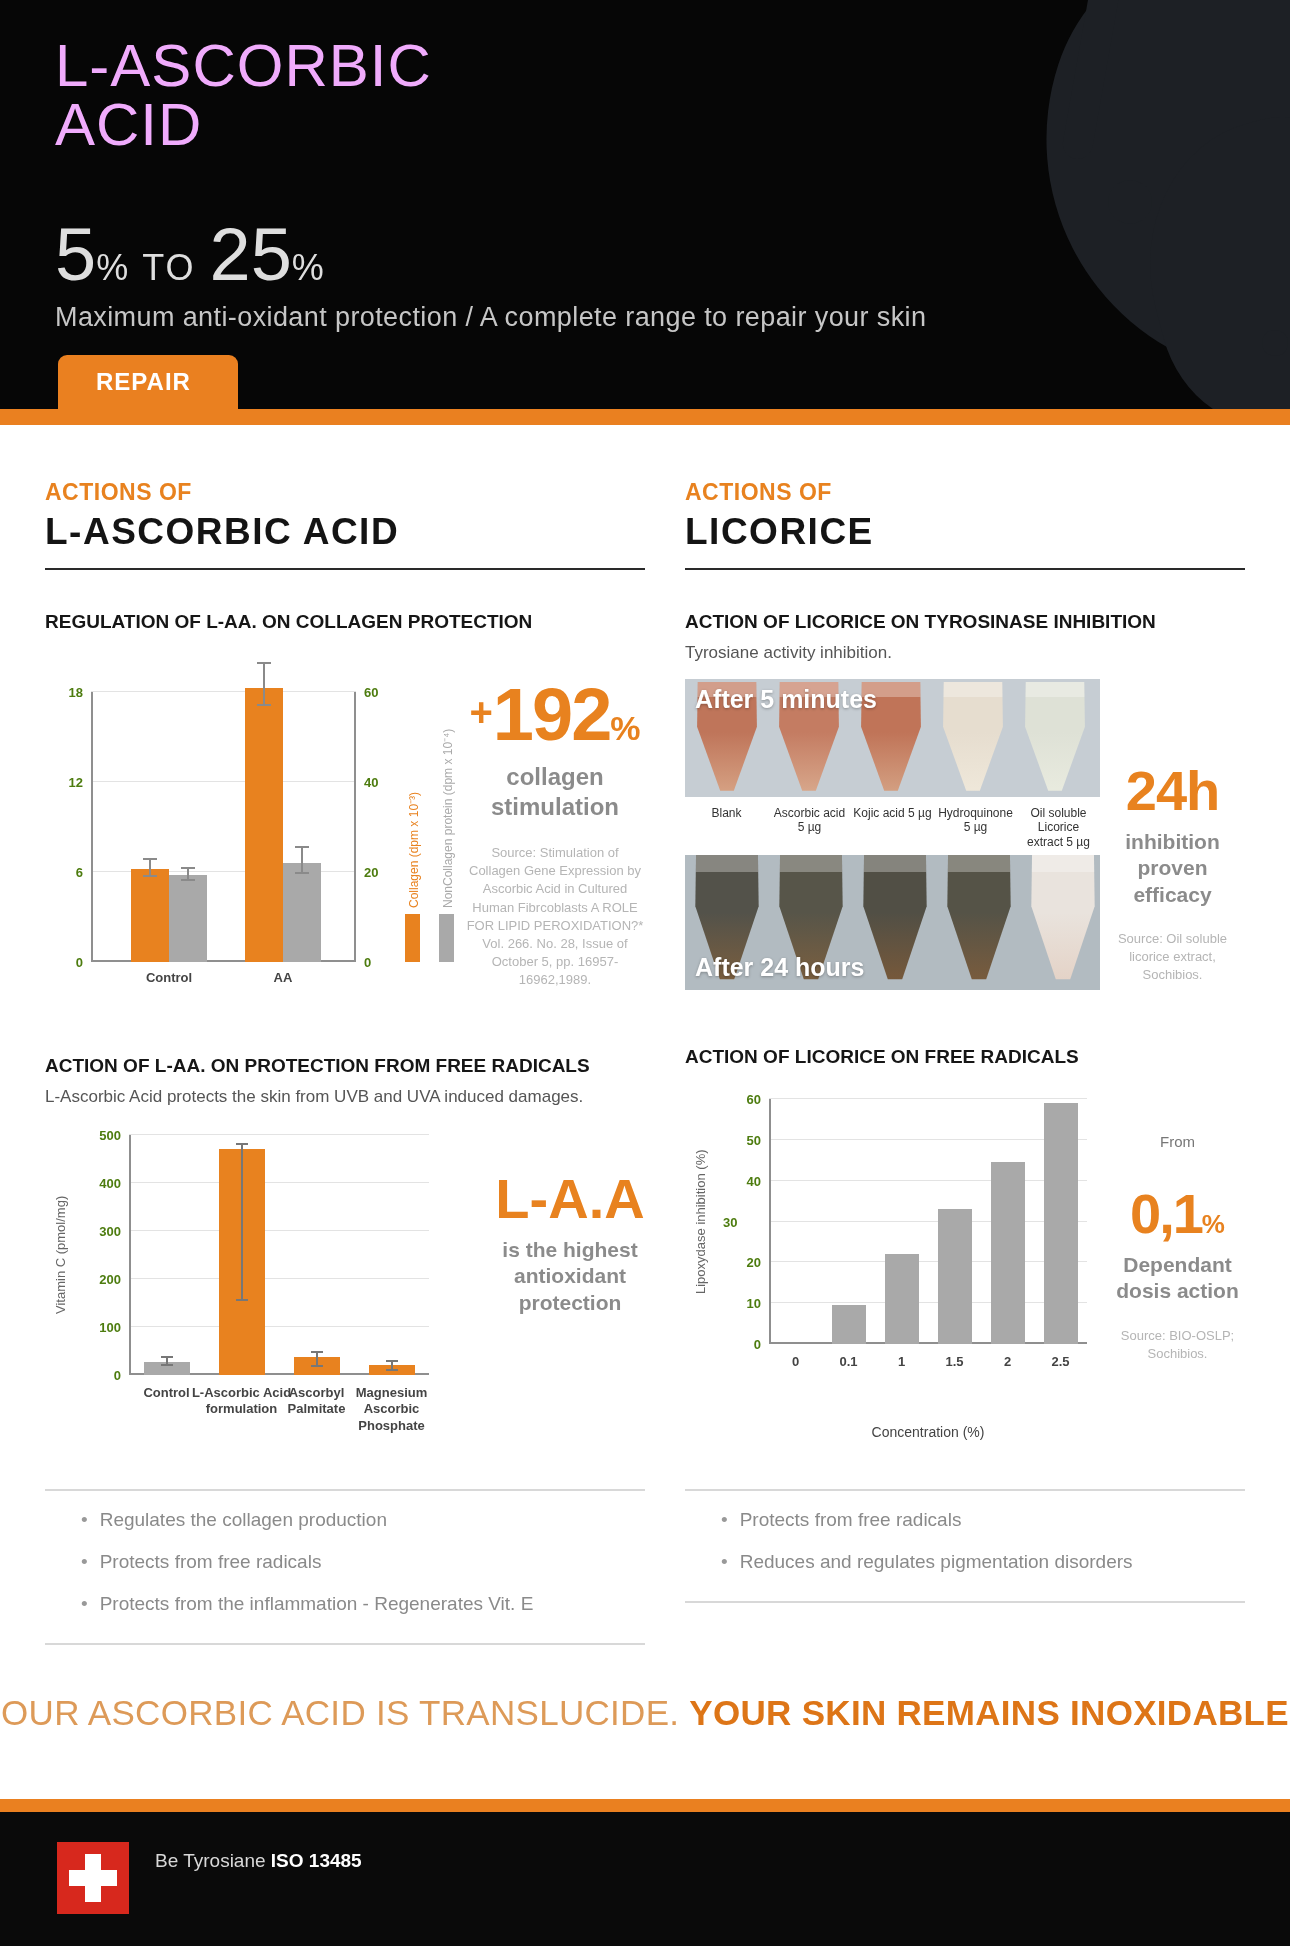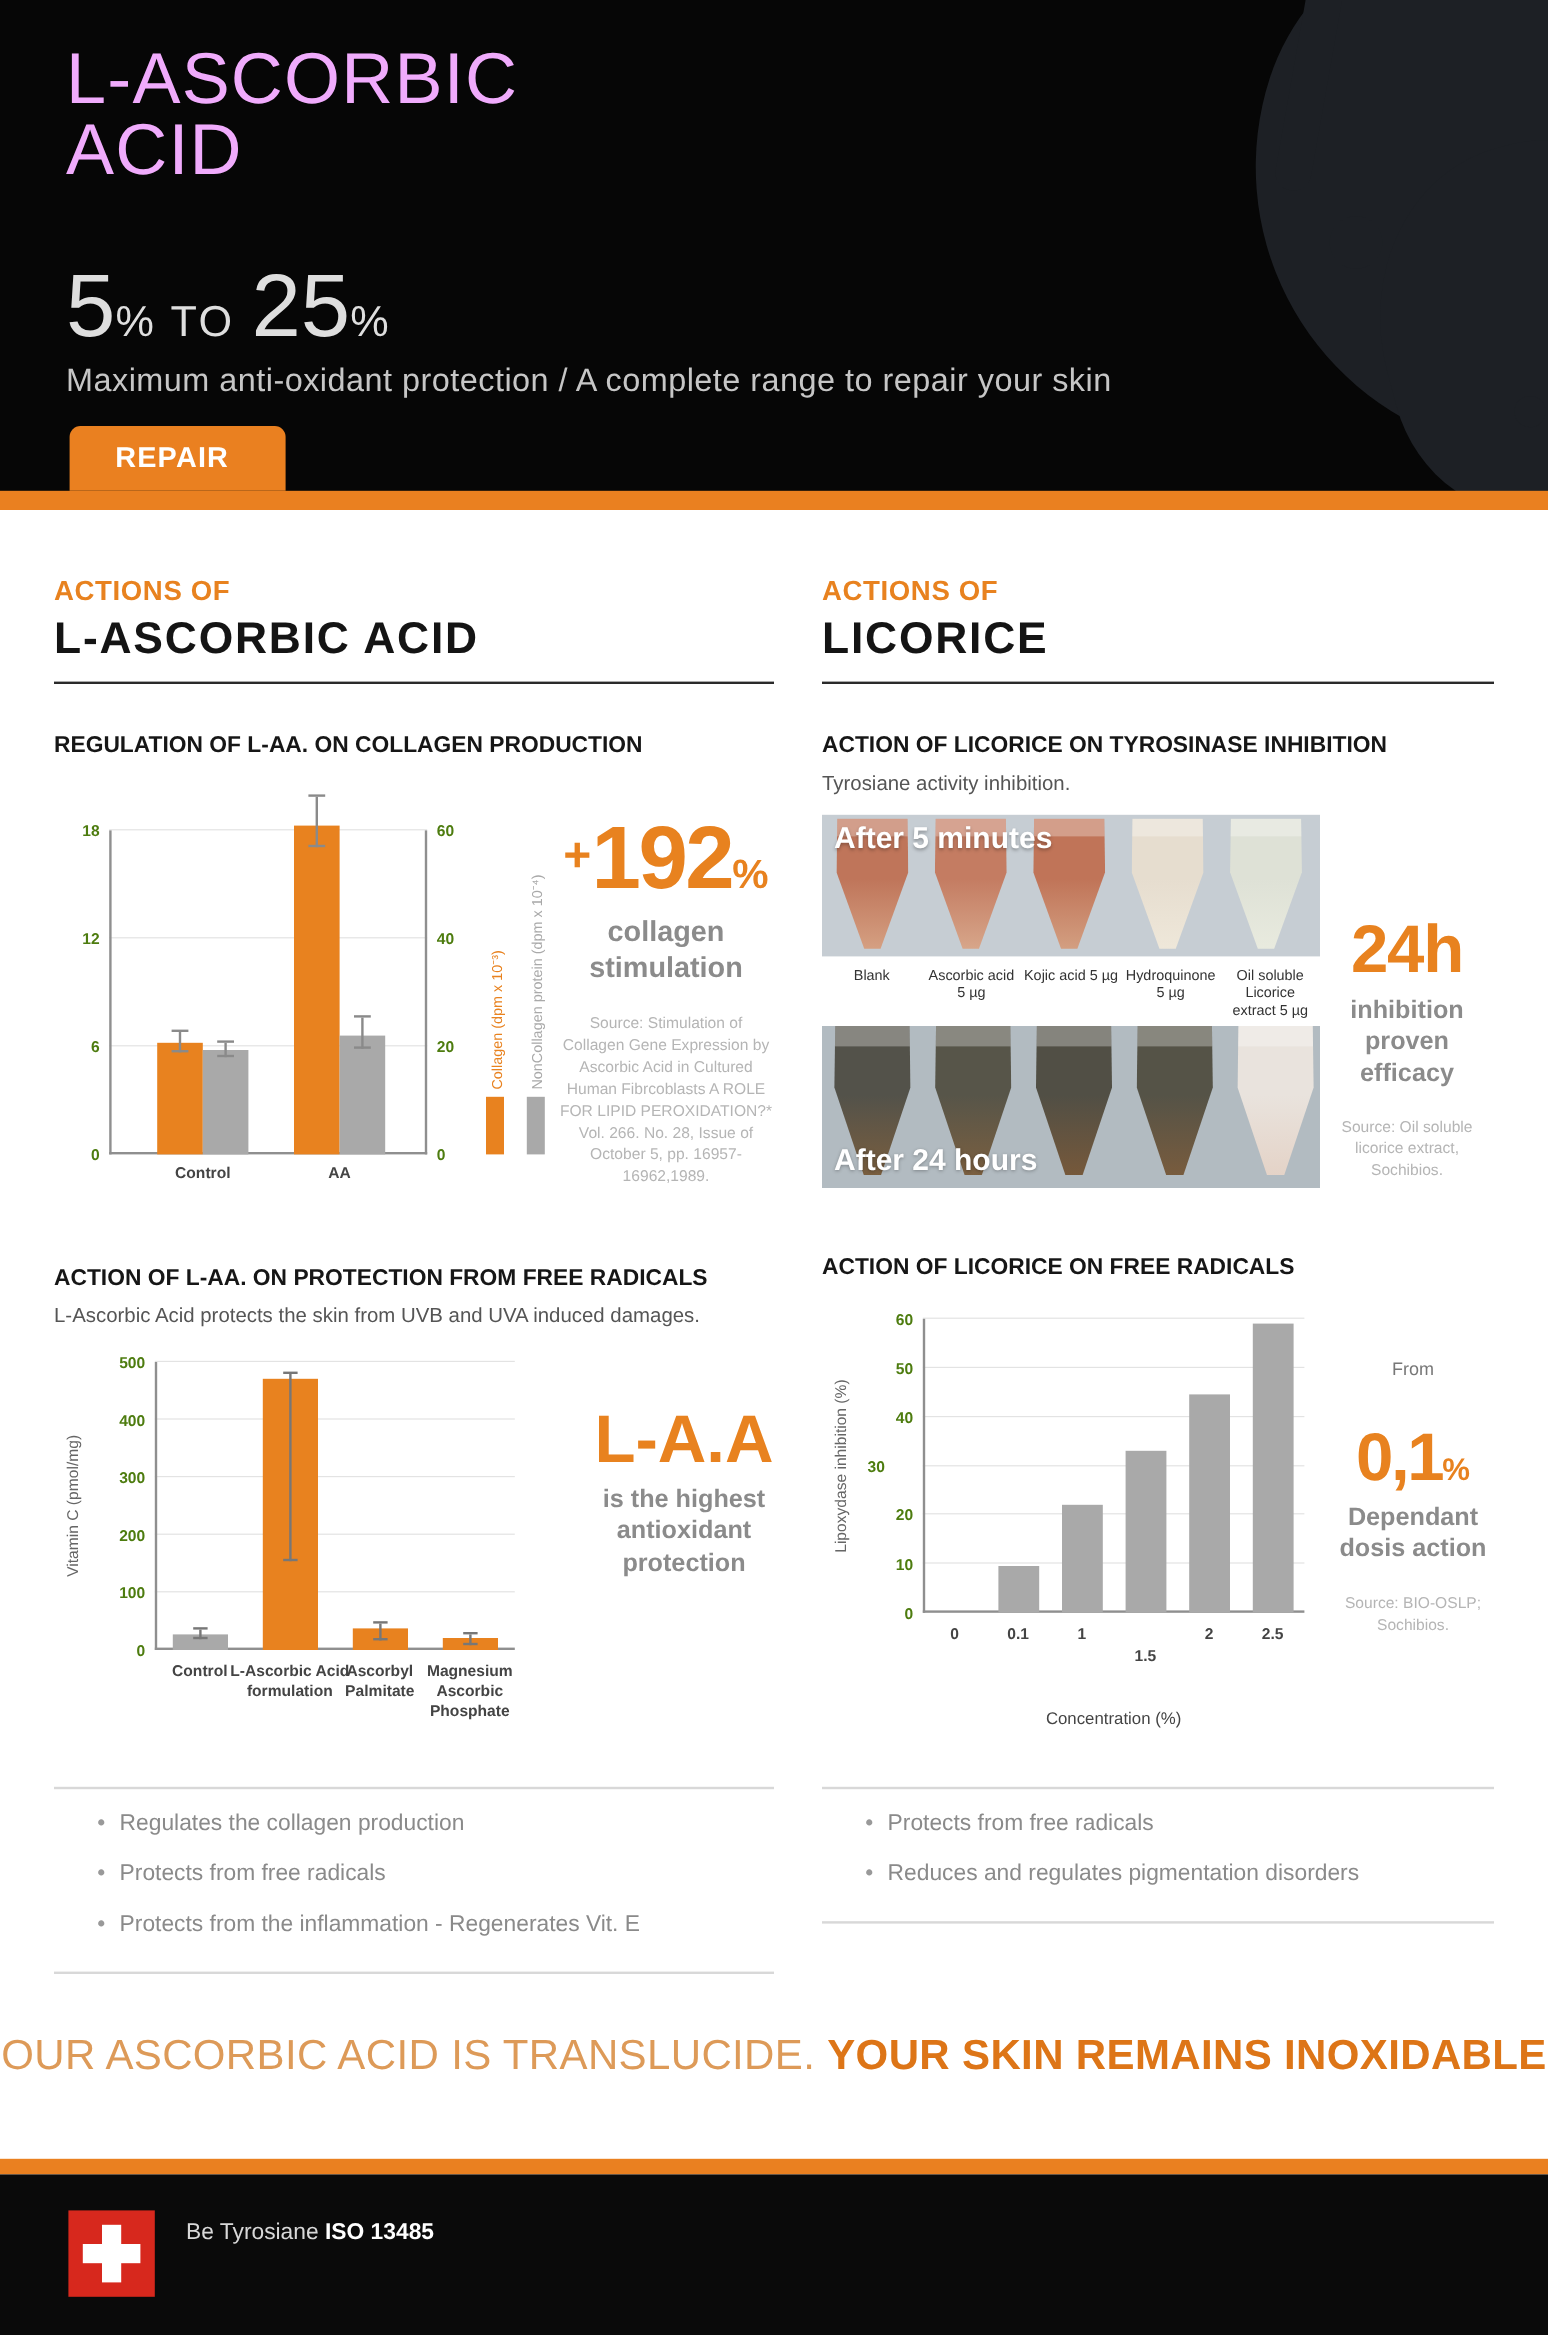--- a/index.html
+++ b/index.html
@@ -129,21 +129,21 @@
         <span>REPAIR</span>
       </div>
     <div class="header-stripe"></div>
   </header>
 
   <section class="col col-left">
     <div class="eyebrow">ACTIONS OF</div>
     <div class="col-heading">L-ASCORBIC ACID</div>
     <div class="rule"></div>
 
-    <div class="sec-title">REGULATION OF L-AA. ON COLLAGEN PRODUCTION</div>
+    <div class="sec-title">REGULATION OF L-AA. ON COLLAGEN PROTECTION</div>
     <div class="row">
       <div class="chart1" id="chart1">
           <div class="plot" style="left: 46px; top: 8px; width: 265px; height: 302px;">
             <div class="grid" style="bottom: 90px;"></div>
             <div class="grid" style="bottom: 180px;"></div>
             <div class="grid" style="bottom: 270px;"></div>
             <div class="axis-v" style="left: 0px; height: 270px;"></div>
             <div class="axis-v" style="left: 263px; height: 270px;"></div>
             <div class="axis-h"></div>
             <div class="bar" style="left: 40px; width: 38px; height: 93px; background: rgb(232, 130, 31);"></div>
@@ -302,21 +302,21 @@
           <div class="tick" style="left: 38px; width: 38px; text-align: right; bottom: 80px;">0</div>
           <div class="tick" style="left: 38px; width: 38px; text-align: right; bottom: 120.833px;">10</div>
           <div class="tick" style="left: 38px; width: 38px; text-align: right; bottom: 161.667px;">20</div>
           <div class="tick" style="left: 38px; width: 38px; bottom: 202.5px;">30</div>
           <div class="tick" style="left: 38px; width: 38px; text-align: right; bottom: 243.333px;">40</div>
           <div class="tick" style="left: 38px; width: 38px; text-align: right; bottom: 284.167px;">50</div>
           <div class="tick" style="left: 38px; width: 38px; text-align: right; bottom: 325px;">60</div>
           <div class="cat" style="left: 55.5px; top: 267px; width: 110px;">0</div>
           <div class="cat" style="left: 108.5px; top: 267px; width: 110px;">0.1</div>
           <div class="cat" style="left: 161.5px; top: 267px; width: 110px;">1</div>
-          <div class="cat" style="left: 214.5px; top: 267px; width: 110px; margin-top: 18px;">1.5</div>
+          <div class="cat" style="left: 214.5px; top: 267px; width: 110px;">1.5</div>
           <div class="cat" style="left: 267.5px; top: 267px; width: 110px;">2</div>
           <div class="cat" style="left: 320.5px; top: 267px; width: 110px;">2.5</div>
           <div class="vlabel" style="left: 8px; top: 12px; height: 245px;">Lipoxydase inhibition (%)</div>
           <div class="xlabel" style="left: 84px; width: 318px; top: 305px; margin-top: 32px;">Concentration (%)</div>
         </div>
       <div class="callout co-01">
         <div class="co-from">From</div>
         <div><span class="co-val">0,1</span><span class="co-pct">%</span></div>
         <div class="co-label">Dependant dosis action</div>
         <div class="co-source">Source: BIO-OSLP; Sochibios.</div>

